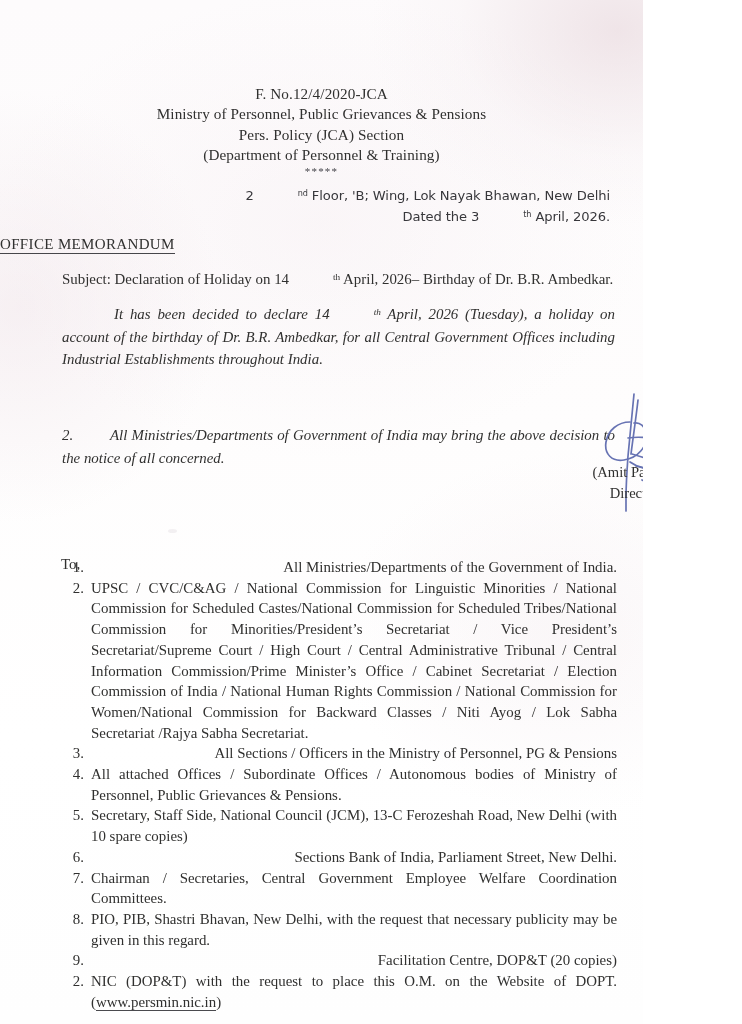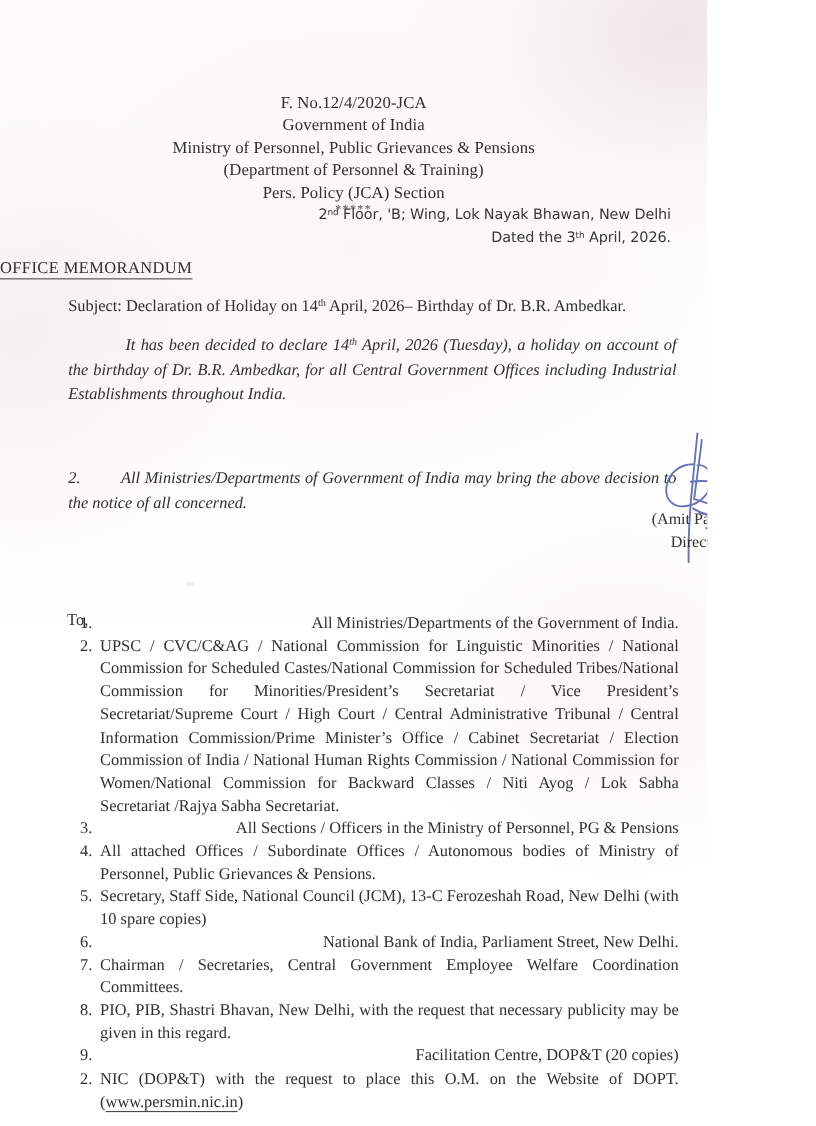--- a/index.html
+++ b/index.html
@@ -59,20 +59,21 @@
     font-size: 13.1px;
     line-height: 20.5px;
     color: #37373b;
     letter-spacing: -0.1px;
   }
   .addr .ln { display: block; white-space: nowrap; }
   sup {
     font-size: 0.62em;
     vertical-align: 0.48em;
     line-height: 0;
+    margin-left: 44px;
   }
   
   .om-title {
     position: absolute;
     left: 0;
     right: 0;
     top: 236px;
     font-size: 15px;
     letter-spacing: 0.35px;
   }
@@ -200,24 +201,23 @@
 <body>
 
 <div class="page">
 
   <div class="speck" style="left:716px;top:181px;width:7px;height:5px;"></div>
   <div class="speck" style="left:706px;top:783px;width:5px;height:4px;opacity:0.35;"></div>
   <div class="speck" style="left:168px;top:529px;width:9px;height:4px;opacity:0.30;"></div>
 
   <div class="hdr ink">
     <span class="ln">F. No.12/4/2020-JCA</span>
-    <span class="ln">Government of India</span>
     <span class="ln">Ministry of Personnel, Public Grievances &amp; Pensions</span>
+    <span class="ln">Pers. Policy (JCA) Section</span>
     <span class="ln">(Department of Personnel &amp; Training)</span>
-    <span class="ln">Pers. Policy (JCA) Section</span>
     <span class="stars">*****</span>
   </div>
 
   <div class="addr">
     <span class="ln"><span>2</span><sup>nd</sup> <span>Floor, 'B; Wing, Lok Nayak Bhawan, New Delhi</span></span>
     <span class="ln"><span>Dated the 3</span><sup>th</sup><span> April, 2026.</span></span>
   </div>
 
   <div class="om-title ink">
     <span>OFFICE MEMORANDUM</span>
@@ -263,21 +263,21 @@
     <div class="rec">
       <span class="marker">4.</span>
       <span class="txt">All attached Offices / Subordinate Offices / Autonomous bodies of Ministry of Personnel, Public Grievances &amp; Pensions.</span>
     </div>
     <div class="rec">
       <span class="marker">5.</span>
       <span class="txt"> Secretary, Staff Side, National Council (JCM), 13-C Ferozeshah Road, New Delhi (with 10 spare copies)</span>
     </div>
     <div class="rec">
       <span class="marker">6.</span>
-      <span class="txt nojust">National Bank of India, Parliament Street, New Delhi.</span>
+      <span class="txt nojust">Sections Bank of India, Parliament Street, New Delhi.</span>
     </div>
     <div class="rec">
       <span class="marker">7.</span>
       <span class="txt">Chairman / Secretaries, Central Government Employee Welfare Coordination Committees.</span>
     </div>
     <div class="rec">
       <span class="marker">8.</span>
       <span class="txt">PIO, PIB, Shastri Bhavan, New Delhi, with the request that necessary publicity may be given in this regard.</span>
     </div>
     <div class="rec">

